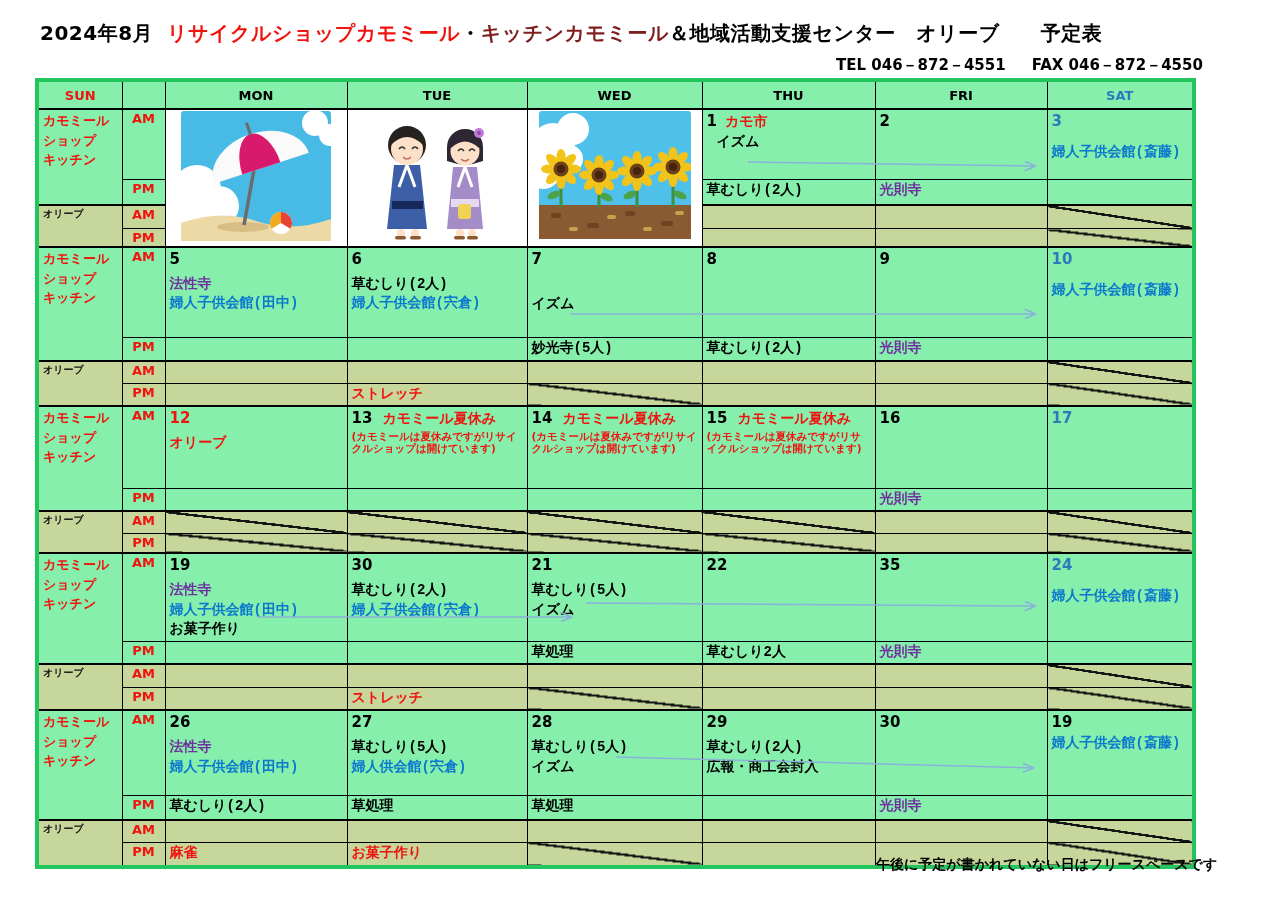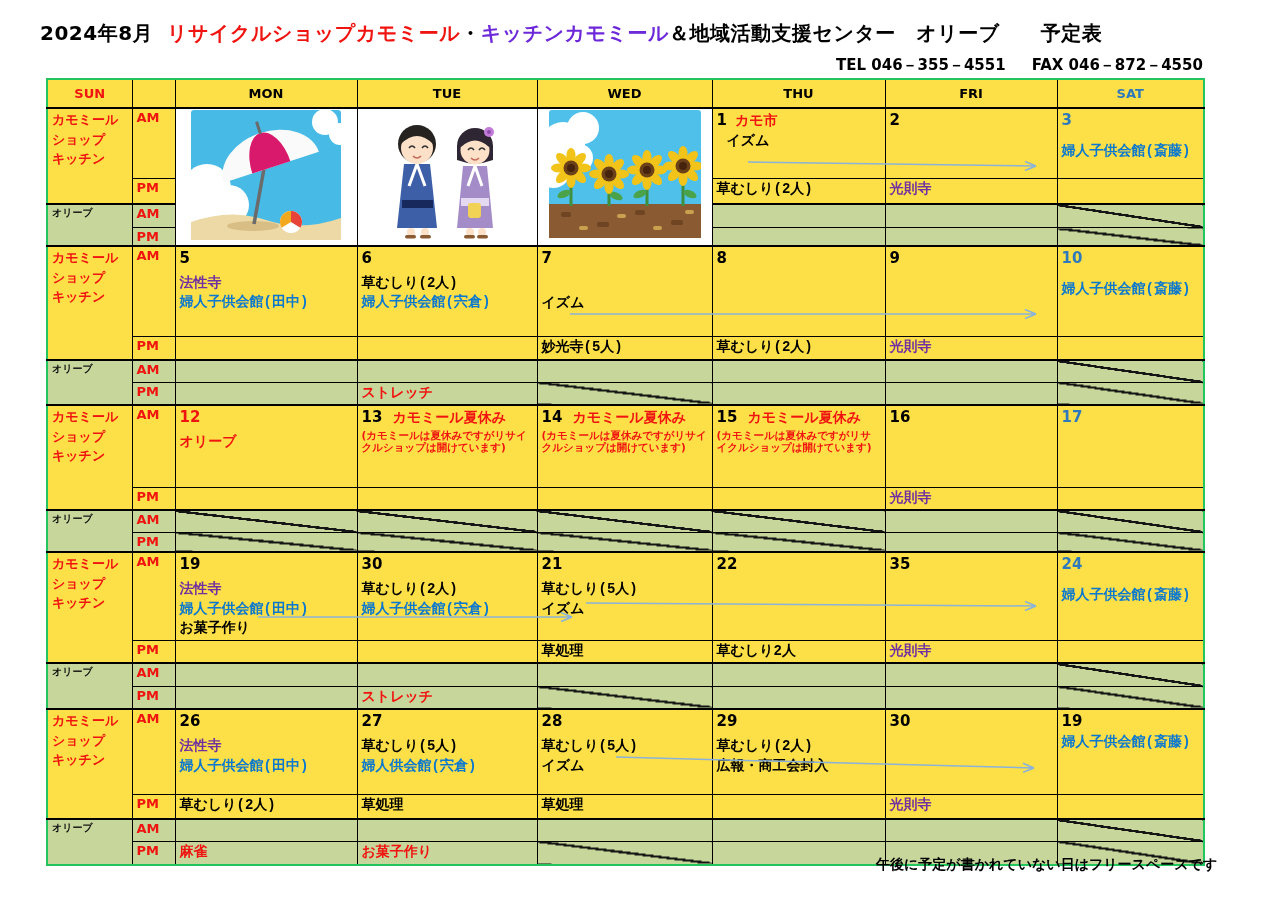--- a/index.html
+++ b/index.html
@@ -2,52 +2,52 @@
 <html><head>
 <meta charset="utf-8">
 <style>
   html,body{margin:0;padding:0;background:#fff;}
   body{width:1280px;height:905px;position:relative;font-family:"DejaVu Sans","Liberation Sans",sans-serif;color:#000;}
   .title{position:absolute;left:40px;top:20px;font-size:20px;font-weight:bold;letter-spacing:.5px;white-space:nowrap;}
   .title .sp{display:inline-block;width:14px;}
   .c-red{color:#f01410;}
   .c-blue{color:#0b78cf;}
   .c-purple{color:#7030a0;}
-  .c-titleblue{color:#6d28d9;}
+  .c-titleblue{color:#7f1d1d;}
   .c-satd{color:#2e79bc;}
   .tel{position:absolute;left:810px;top:56px;width:382px;text-align:right;font-size:15px;font-weight:bold;white-space:nowrap;}
   .tel span{margin-left:26px;}
-  table.cal{position:absolute;left:46px;top:78px;width:1157px;border-collapse:collapse;table-layout:fixed;border:2px solid #22c55e;background:#fde047;}
+  table.cal{position:absolute;left:35px;top:78px;width:1157px;border-collapse:collapse;table-layout:fixed;border:4px solid #22c55e;background:#86efac;}
   table.cal td{border:1px solid #000;vertical-align:top;padding:1px 4px;overflow:hidden;}
   tr.tw td{border-top-width:2px;}
   tr.hdr td{border-bottom-width:2px;text-align:center;vertical-align:middle;font-weight:bold;font-size:13px;padding:2px;}
   .green{background:#c7d69a;}
   .diag{background-image:linear-gradient(to bottom left,transparent calc(50% - 1.2px),#151515 calc(50% - 1.2px),#151515 calc(50% + 1.2px),transparent calc(50% + 1.2px));}
   td.slabel{color:#f01410;font-weight:bold;font-size:13px;vertical-align:middle;padding-left:5px;line-height:1.5;}
   td.olabel{font-weight:bold;font-size:10px;vertical-align:middle;padding-left:5px;color:#111;}
-  td.ampm{color:#f01410;font-weight:bold;font-size:13px;vertical-align:middle;padding:0;margin-left:8px;}
+  td.ampm{color:#f01410;font-weight:bold;font-size:13px;text-align:center;vertical-align:middle;padding:0;margin-left:8px;}
   .date{font-weight:bold;font-size:15px;line-height:1.25;display:inline-block;}
   .ev{font-weight:bold;font-size:14px;line-height:1.4;font-family:Liberation Mono, monospace;}
   .note{font-weight:bold;font-size:10.5px;line-height:1.2;}
   .ml8{margin-left:8px;}.ml10{margin-left:10px;}
   .mt2{margin-top:2px;}.mt6{margin-top:6px;}.mt12{margin-top:12px;}.mt26{margin-top:26px;}
   .ind{padding-left:10px;}
   td.imgcell{text-align:center;vertical-align:middle;padding:0;background:#fff;}
   .footnote{position:absolute;left:876px;top:856px;font-size:14px;font-weight:bold;white-space:nowrap;}
   svg.arrows{position:absolute;left:0;top:0;pointer-events:none;z-index:5;}
 </style>
 </head>
 <body>
 
 <div class="title">
   <span>2024年8月</span><span class="sp"></span><span class="c-red">リサイクルショップカモミール</span><span>・</span><span class="c-titleblue">キッチンカモミール</span><span>＆地域活動支援センター　オリーブ　　予定表</span>
 </div>
 
 <div class="tel">
-  <span>TEL 046－355－4551</span><span>FAX 046－872－4550</span>
+  <span>TEL 046－872－4551</span><span>FAX 046－872－4550</span>
 </div>
 
 <table class="cal">
   <colgroup>
     <col style="width:85px">
       <col style="width:43px">
       <col style="width:182px">
       <col style="width:180px">
       <col style="width:175px">
       <col style="width:173px">

